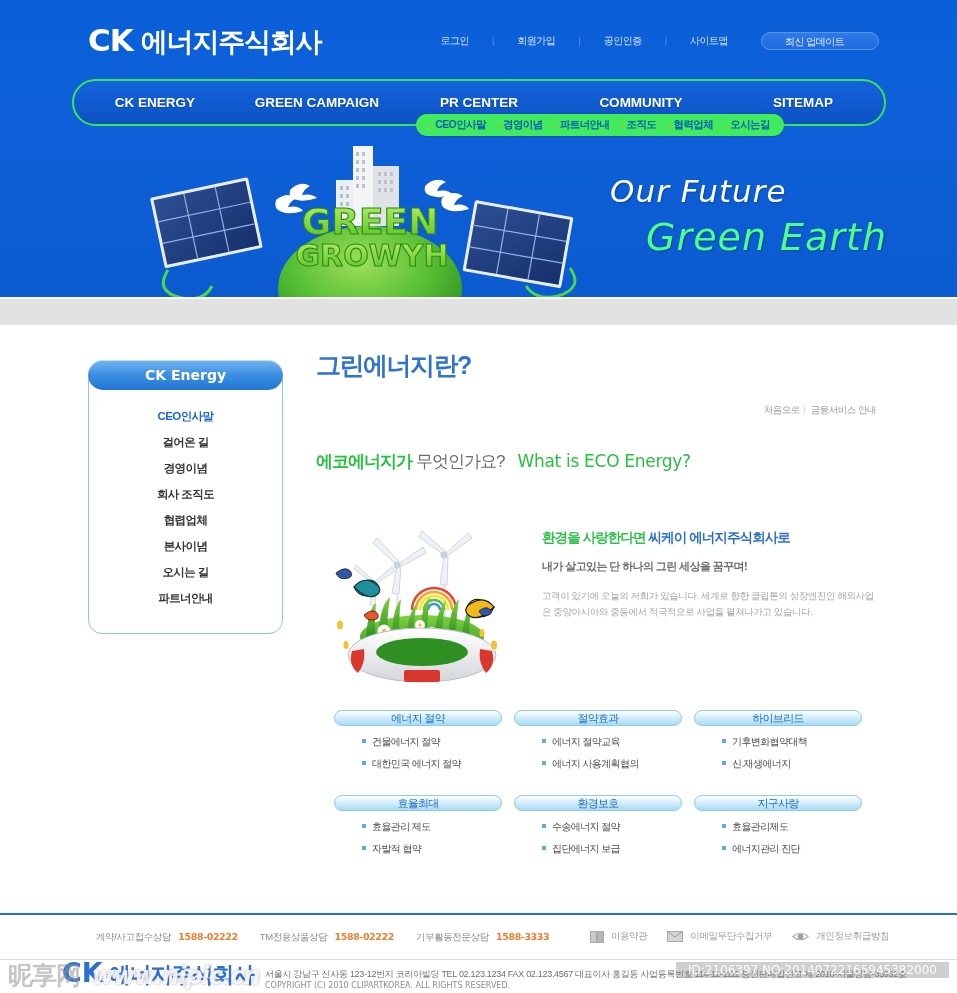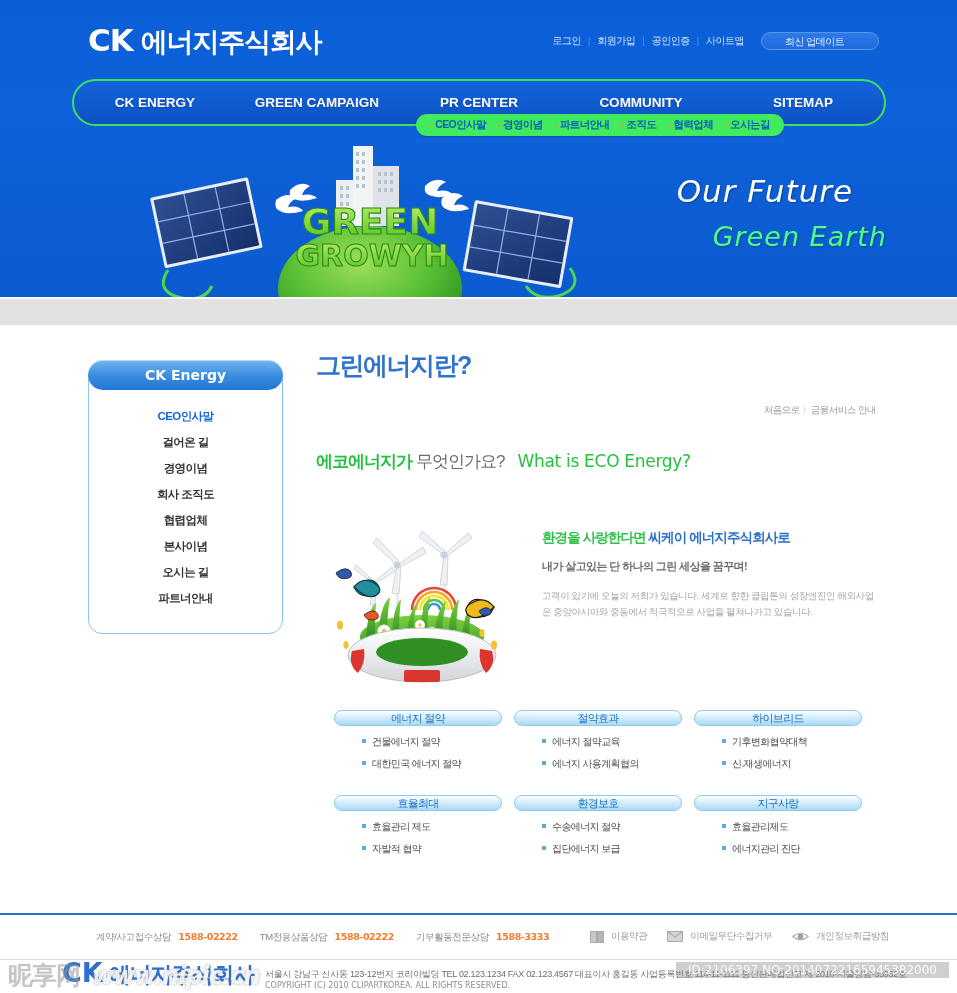--- a/index.html
+++ b/index.html
@@ -17,21 +17,21 @@
     background: linear-gradient(180deg, #0a5fd8 0%, #0e61d9 40%, #0b5ad0 100%);
     overflow: hidden;
   }
   .logo-row { position: absolute; top: 22px; left: 88px; display: flex; align-items: baseline; gap: 8px; }
   .logo-ck {
     font-size: 31px; font-weight: bold; color: #ffffff; letter-spacing: -1px;
     font-family: "DejaVu Sans", sans-serif;
   }
   .logo-kr { font-size: 27px; font-weight: bold; color: #ffffff; letter-spacing: -1.2px; }
 
-  .util { position: absolute; top: 32px; right: 78px; display: flex; align-items: center; gap: 0; }
+  .util { position: absolute; top: 32px; right: 78px; display: flex; align-items: center; gap: 16px; }
   .util a {
     color: #d9e7fb; font-size: 10px; text-decoration: none; padding: 0 7px;
     letter-spacing: -0.5px; white-space: nowrap;
   }
   .util .sep { color: #5d93e6; font-size: 9px; }
   .searchbox {
     margin-left: 10px; width: 118px; height: 18px; border-radius: 9px;
     background: linear-gradient(180deg,#2e7ae8,#1f6ade);
     border: 1px solid #5b95ea;
     display: flex; align-items: center; justify-content: space-between;
@@ -70,22 +70,22 @@
   .subdot { color: #ff8a3d; font-size: 8px; }
 
   
   .hero-art { position: absolute; left: 140px; top: 138px; width: 460px; height: 160px; }
   .slogan { position: absolute; right: 70px; top: 173px; text-align: left; }
   .slogan .l1 {
     font-size: 31px; font-style: italic; color: #ffffff; letter-spacing: 1px;
     font-family: "DejaVu Sans", sans-serif; text-shadow: 1px 1px 2px rgba(0,0,0,.25);
   }
   .slogan .l2 {
-    font-size: 27px; font-style: italic; color: #4dff86; letter-spacing: 1px;
-    margin-top: 12px; margin-left: 36px;
+    font-size: 38px; font-style: italic; color: #4dff86; letter-spacing: 1px;
+    margin-top: 6px; margin-left: 36px;
     font-family: "DejaVu Sans", sans-serif; text-shadow: 1px 1px 2px rgba(0,0,0,.25);
   }
   .hero-band {
     position: absolute; top: 297px; left: 0; width: 957px; height: 28px;
     background: #e2e2e2; border-top: 2px solid #ffffff;
   }
 
   
   .main { position: absolute; top: 325px; left: 0; width: 957px; height: 588px; background:#fff; }
 

